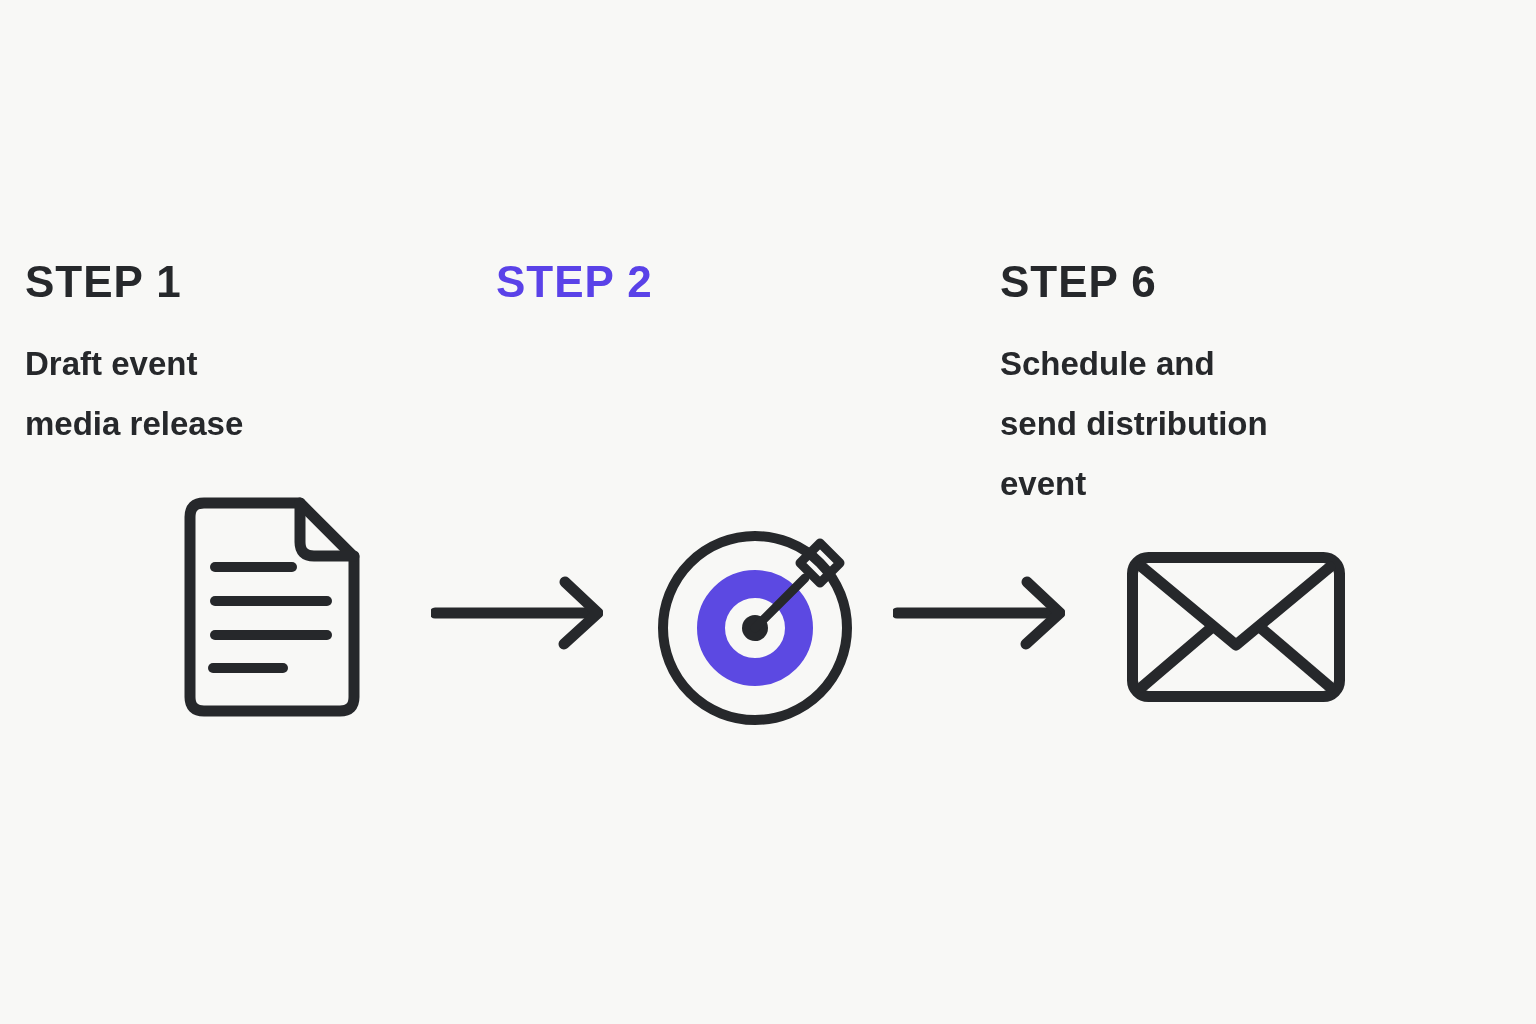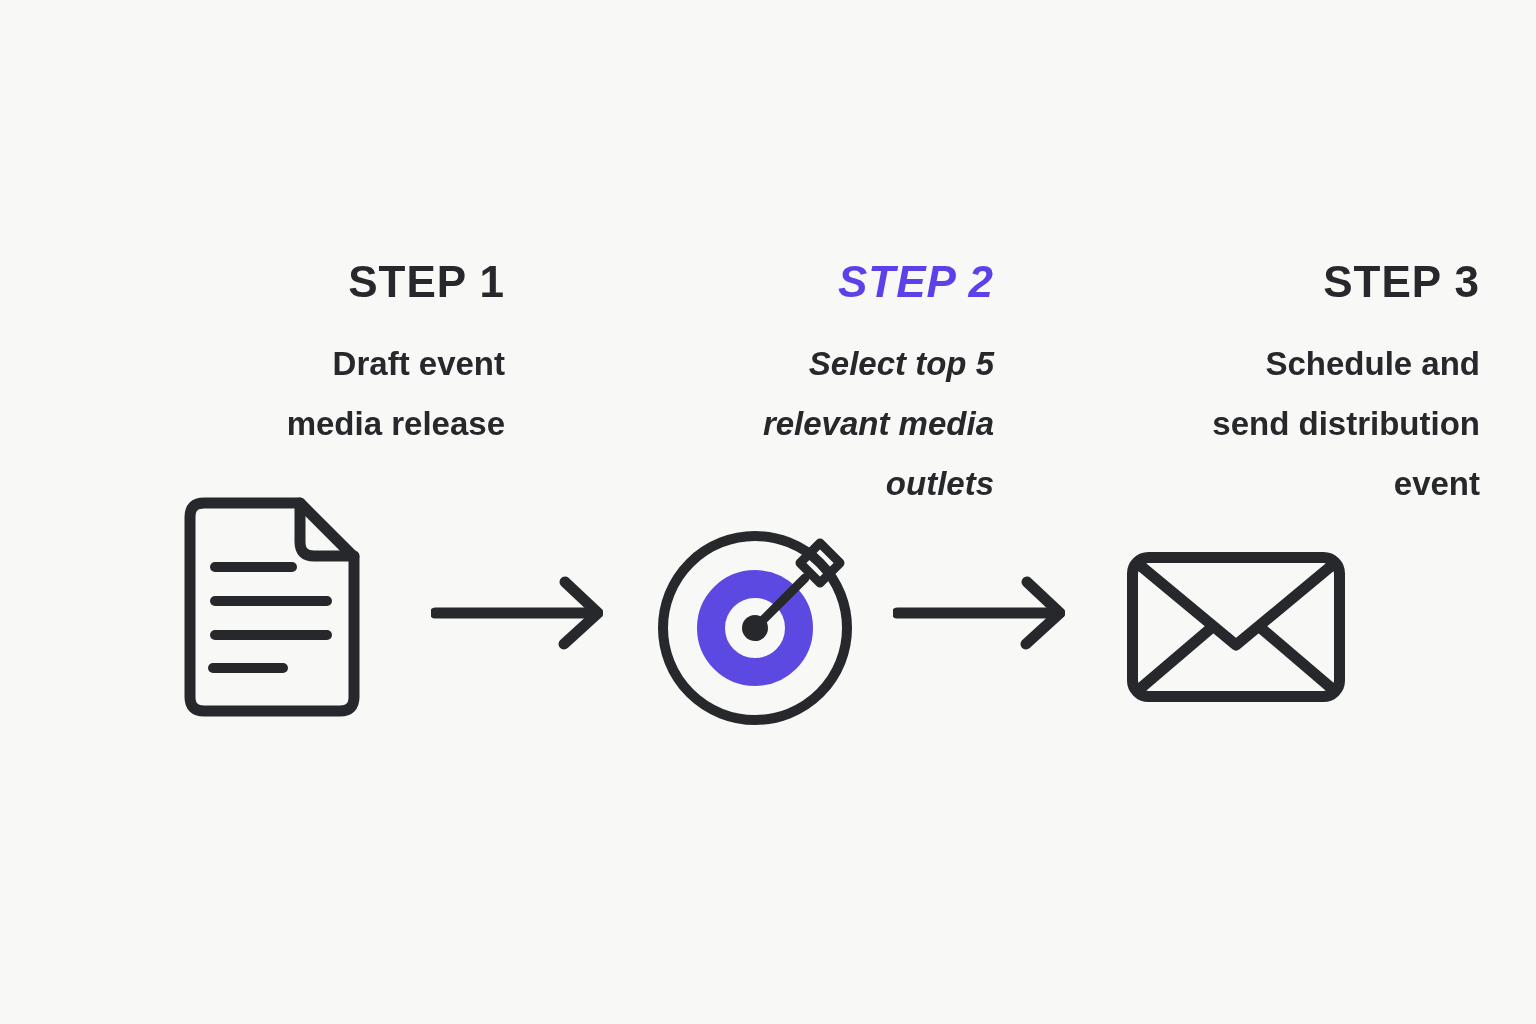--- a/index.html
+++ b/index.html
@@ -18,25 +18,25 @@
     overflow: hidden;
   }
   .canvas {
     position: relative;
     width: 1536px; height: 1024px;
   }
   .step-col {
     position: absolute;
     top: 258px;
     width: 480px;
-    text-align: right;
+    text-align: left;
     color: var(--text);
   }
   .step-col.col-1 { left: 25px; }
-  .step-col.col-2 { left: 514px; font-style: italic; }
+  .step-col.col-2 { left: 496px; }
   .step-col.col-3 { left: 1000px; }
   .step-label {
     font-size: 44px;
     font-weight: 700;
     line-height: 48px;
     letter-spacing: 1px;
     color: var(--text);
   }
   .step-title {
     margin-top: 28px;
@@ -70,27 +70,24 @@
 <div class="canvas">
 
   <div class="step-col col-1">
     <div class="step-label">STEP 1</div>
     <div class="step-title">Draft event
 media release</div>
   </div>
 
   <div class="step-col col-2">
     <div class="step-label" style="color: rgb(90, 66, 232);">STEP 2</div>
-    <div class="step-title">Select top 5
-relevant media
-outlets</div>
   </div>
 
   <div class="step-col col-3">
-    <div class="step-label">STEP 3</div>
+    <div class="step-label">STEP 6</div>
     <div class="step-title">Schedule and
 send distribution
 event</div>
   </div>
 
   <svg id="document-icon" class="icon-abs" width="180" height="222" viewBox="0 0 180 222">
     <path class="stroke-dark" stroke-width="11" d="M118,7 H22 Q8,7 8,21 V201 Q8,215 22,215 H158 Q172,215 172,201 V61 Z"></path>
     <path class="stroke-dark" stroke-width="11" d="M118,7 V46 Q118,60 132,60 H172"></path>
     <line class="stroke-dark" stroke-width="10" x1="33" y1="71" x2="110" y2="71"></line>
     <line class="stroke-dark" stroke-width="10" x1="33" y1="105" x2="145" y2="105"></line>

